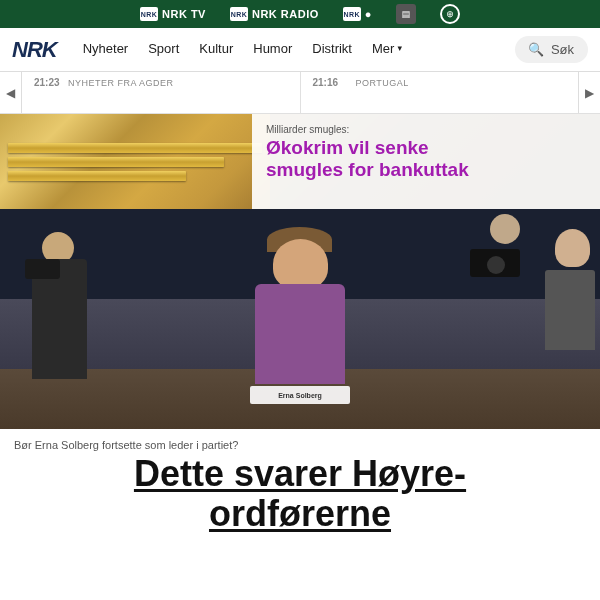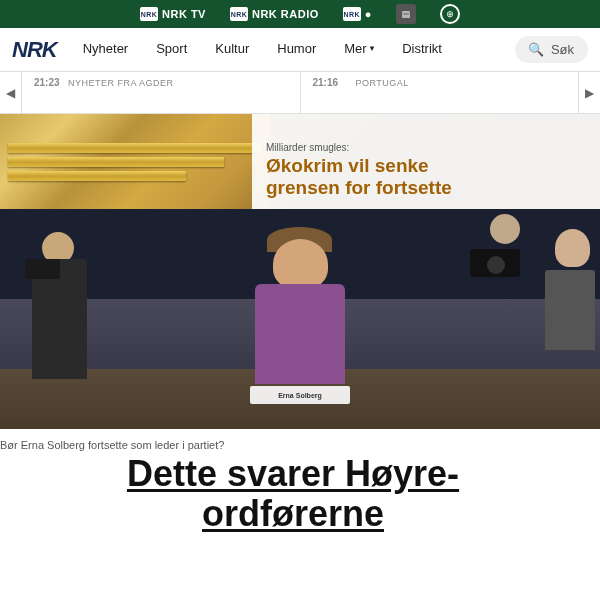--- a/index.html
+++ b/index.html
@@ -67,21 +67,21 @@
       color: #182d55;
       font-weight: 900;
       font-size: 18px;
       letter-spacing: -1px;
       margin-right: 18px;
       font-style: italic;
     }
     .nav-links {
       display: flex;
       align-items: flex-start;
-      gap: 8px;
+      gap: 0;
       flex: 1;
     }
     .nav-link {
       font-size: 13px;
       color: #222;
       padding: 0 10px;
       height: 44px;
       display: flex;
       align-items: center;
       cursor: pointer;
@@ -211,31 +211,31 @@
     .gold-bar:nth-child(2) { width: 85%; }
     .gold-bar:nth-child(3) { width: 70%; }
     .top-story-text {
       position: absolute;
       right: 0; top: 0; bottom: 0;
       width: 58%;
       background: rgba(255,255,255,0.92);
       padding: 10px 14px;
       display: flex;
       flex-direction: column;
-      justify-content: flex-end;
+      justify-content: flex-start;
     }
     .top-story-label {
       font-size: 10px;
       color: #555;
       margin-bottom: 2px;
     }
     .top-story-headline {
       font-size: 19px;
       font-weight: 900;
-      color: #a16207;
+      color: #a21caf;
       line-height: 1.15;
     }
 
     
     .hero-section {
       position: relative;
       cursor: pointer;
     }
     .hero-image {
       width: 600px;
@@ -370,21 +370,21 @@
     .far-right-body {
       width: 50px; height: 80px;
       background: #555;
       border-radius: 3px 3px 0 0;
       margin-top: 3px;
     }
 
     
     .hero-caption {
       background: #fff;
-      padding: 10px 14px 4px 0;
+      padding: 10px 14px 4px 14px;
     }
     .hero-label {
       font-size: 11px;
       color: #555;
       margin-bottom: 3px;
     }
     .hero-headline {
       font-size: 36px;
       font-weight: 900;
       color: #111;
@@ -415,25 +415,25 @@
   <span class="top-bar-circle">⊕</span>
 </div>
 
 <nav class="nav-bar">
   <div class="nrk-logo" style="font-style:italic;font-weight:900;font-size:22px;color:#182d55;margin-right:16px;">NRK</div>
   <div class="nav-links">
     <a class="nav-link">Nyheter</a>
     <a class="nav-link">Sport</a>
     <a class="nav-link">Kultur</a>
     <a class="nav-link">Humor</a>
+    <a class="nav-link">Distrikt</a>
     <a class="nav-link">
       <span>Mer</span>
       <span class="chevron">▾</span>
     </a>
-    <a class="nav-link">Distrikt</a>
   </div>
   <button class="search-btn">
     <span>🔍</span>
     <span>Søk</span>
   </button>
 </nav>
 
 <div class="ticker">
   <button class="ticker-left-btn">
     <span>◀</span>
@@ -463,21 +463,21 @@
   <div class="top-story-image">
     <div class="top-story-gold-bars">
       <div class="gold-bar"></div>
       <div class="gold-bar"></div>
       <div class="gold-bar"></div>
     </div>
     <div class="top-story-text">
       <div class="top-story-label">Milliarder smugles:</div>
       <div class="top-story-headline">
         <span>Økokrim vil senke</span><br>
-        <span>grensen for fortsette</span>
+        <span>smugles for bankuttak</span>
       </div>
     </div>
   </div>
 </div>
 
 <div class="hero-section">
   <div class="hero-image">
 
     <div class="hero-bg"></div>
 

